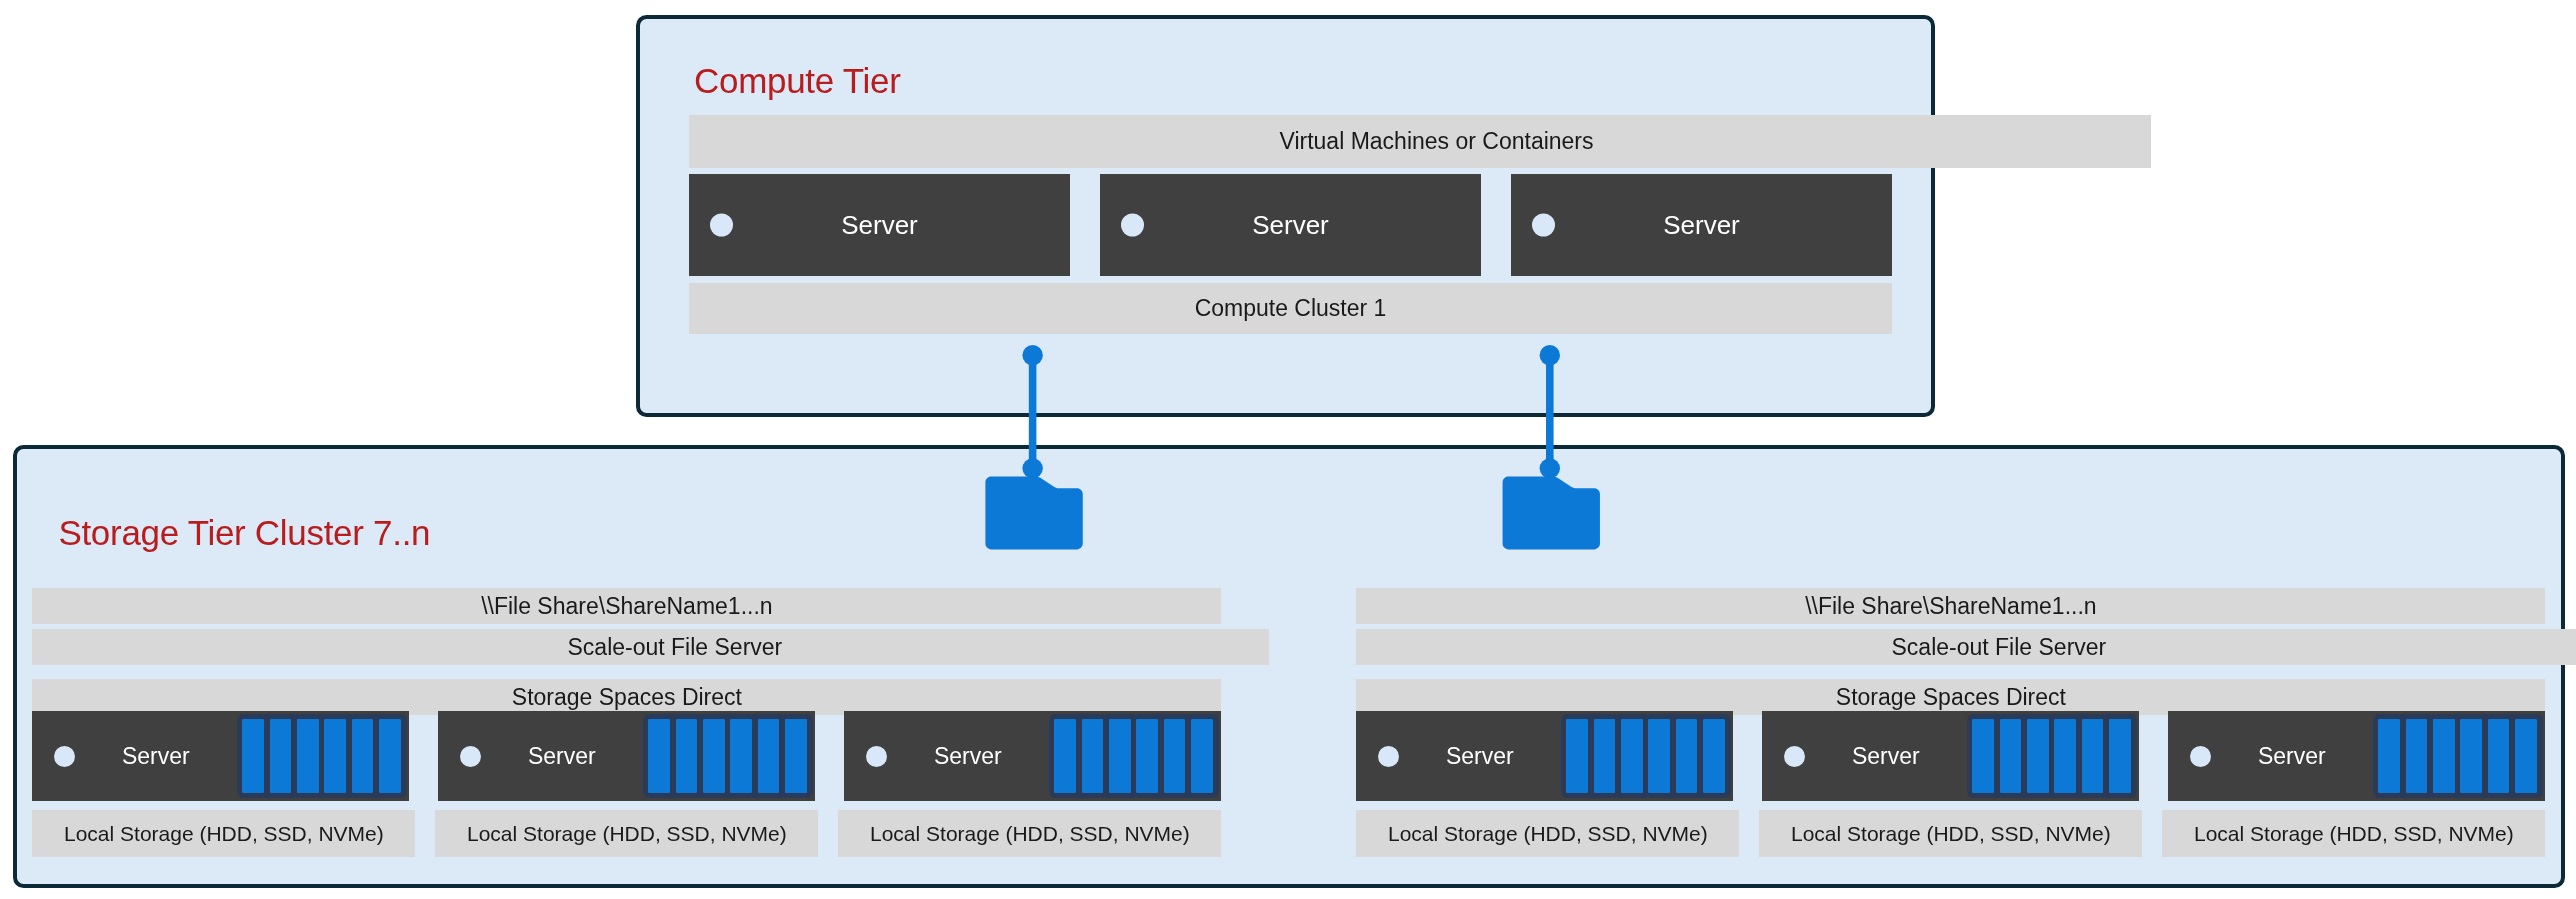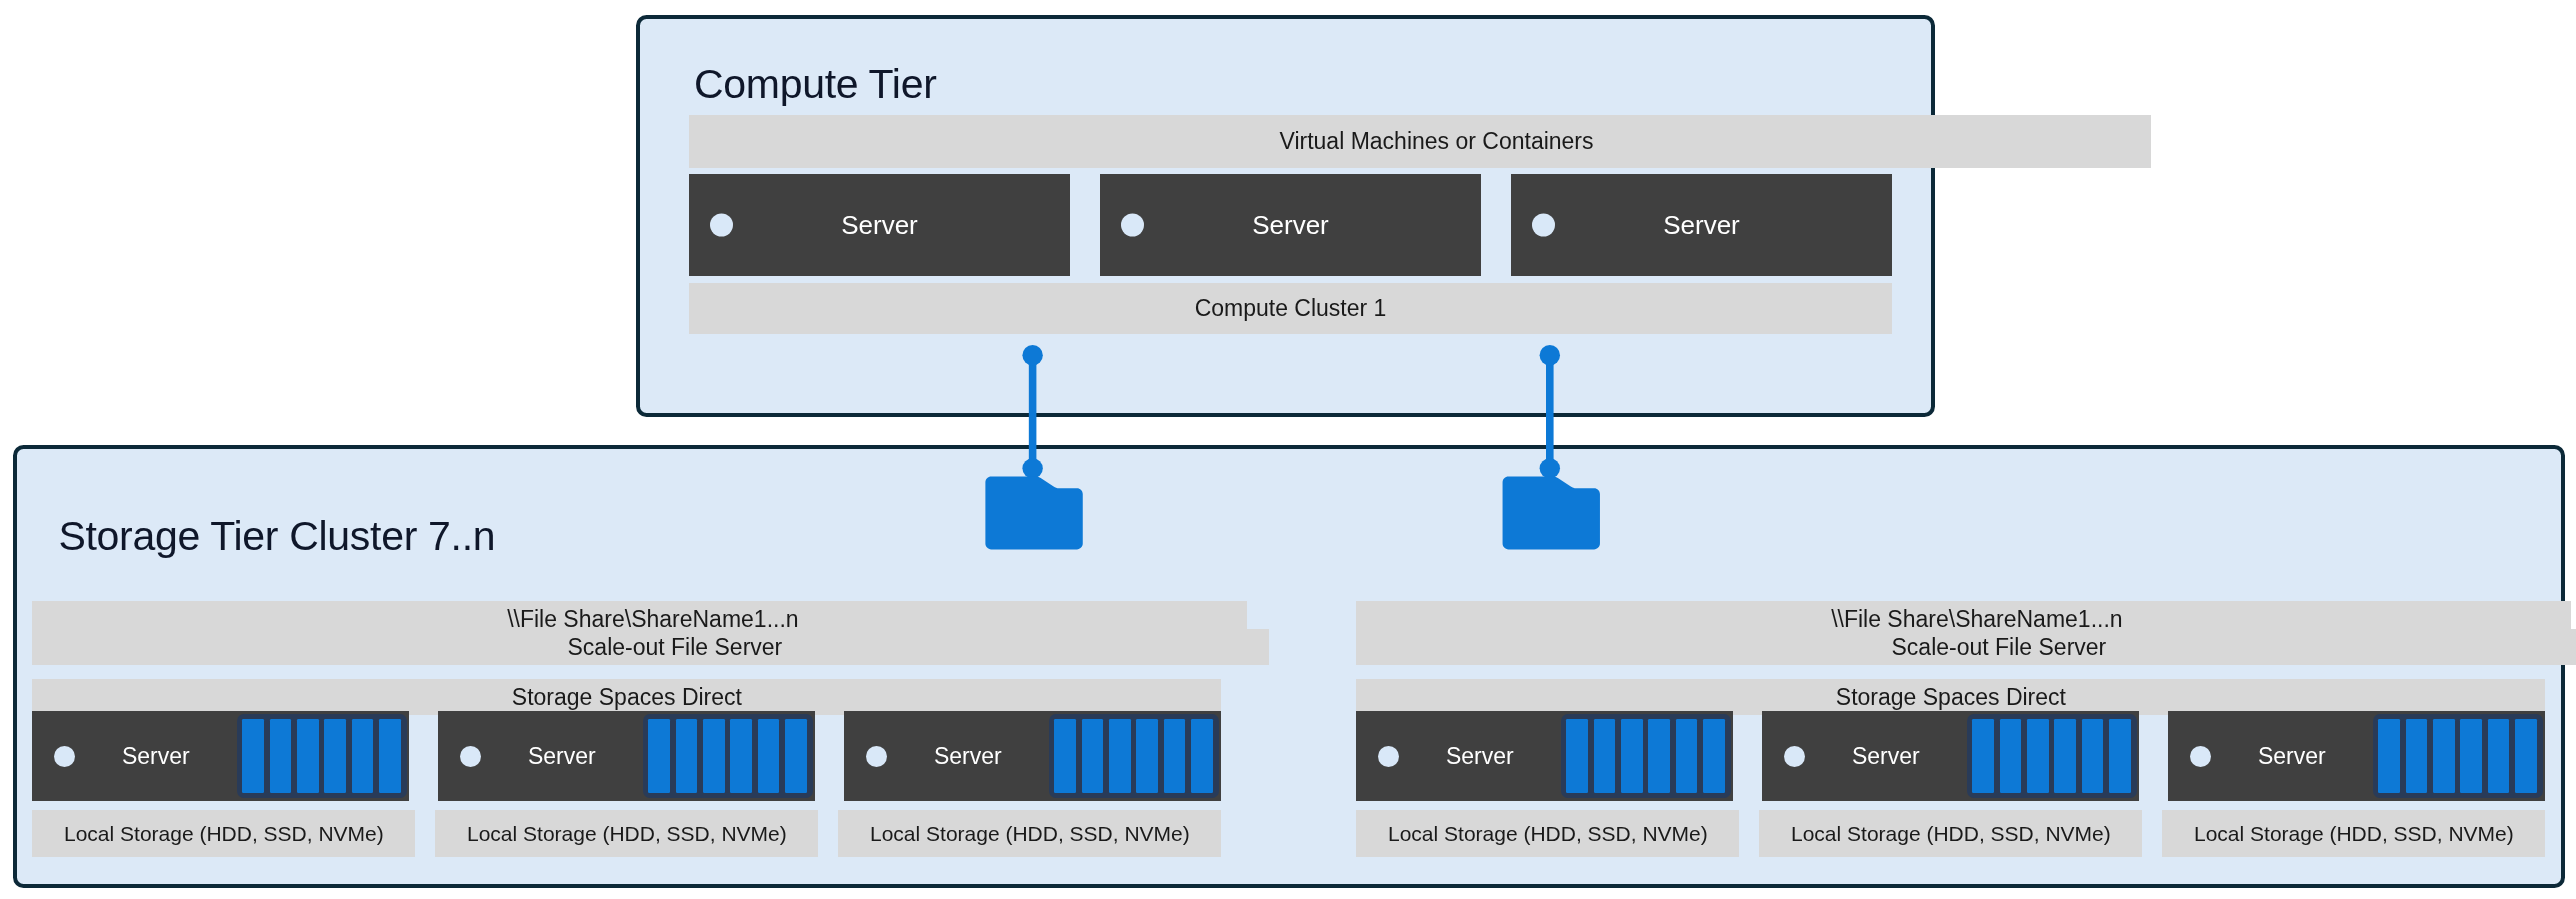--- a/index.html
+++ b/index.html
@@ -6,42 +6,42 @@
   .canvas{
     position:relative;width:2576px;height:900px;overflow:hidden;
     background:#ffffff;font-family:"Liberation Sans",sans-serif;
   }
   .tier{
     position:absolute;background:#dce9f7;border:4.1px solid #0c2938;
     border-radius:10.5px;box-sizing:border-box;
   }
   .tier--compute{left:636px;top:15px;width:1299px;height:402px;}
   .tier--storage{left:13.4px;top:445px;width:2552px;height:443px;}
-  .tier-title{position:absolute;color:#0f172a;font-size:41px;font-weight:400;letter-spacing:-0.3px;white-space:nowrap;}
+  .tier-title{position:absolute;color:#b91c1c;font-size:35px;font-weight:400;letter-spacing:-0.3px;white-space:nowrap;}
   .tier--compute .tier-title{left:54px;top:42px;}
   .tier--storage .tier-title{left:41px;top:64px;}
 
   .bar{
     position:absolute;background:#d8d8d8;color:#1a1a1a;font-size:23px;
     display:flex;align-items:center;justify-content:center;white-space:nowrap;
   }
   .vm-bar{left:49px;top:96px;width:1429px;height:53px;padding-left:33px;}
   .cluster-bar{left:49px;top:264px;width:1203px;height:51px;}
 
   .c-row{position:absolute;left:49px;top:155px;width:1203px;height:102px;display:flex;gap:30px;}
   .c-srv{flex:1;background:#404040;position:relative;}
   .dot{border-radius:50%;background:#d9e8f8;}
   .c-srv .dot{position:absolute;left:21px;top:50%;transform:translateY(-50%);width:23px;height:23px;}
   .c-srv .srv-lbl{position:absolute;inset:0;display:flex;align-items:center;justify-content:center;color:#ffffff;font-size:26px;}
 
   .group{position:absolute;top:139px;width:1189px;height:268px;}
   .group--1{left:15px;}
   .group--2{left:1339px;}
   .group .bar{left:0;width:100%;height:36px;}
-  .bar--fs{top:13px;padding-left:26px;}
+  .bar--fs{top:0;}
   .bar--sofs{top:41px;padding-left:48px;}
   .bar--s2d{top:80px;margin-top:11px;}
   .s-row{position:absolute;left:0;top:123px;width:100%;height:90px;display:flex;gap:29px;}
   .s-srv{flex:1;background:#404040;position:relative;display:flex;align-items:center;}
   .s-srv .dot{flex:none;width:21px;height:21px;margin-left:21.6px;}
   .s-srv .srv-lbl{margin-left:47px;color:#ffffff;font-size:23px;}
   .disk-tray{
     position:absolute;right:2.9px;top:2.9px;bottom:2.9px;width:170px;
     background:#293b58;border-radius:7px;box-sizing:border-box;
     display:flex;gap:5.8px;padding:5.2px 5.8px;

